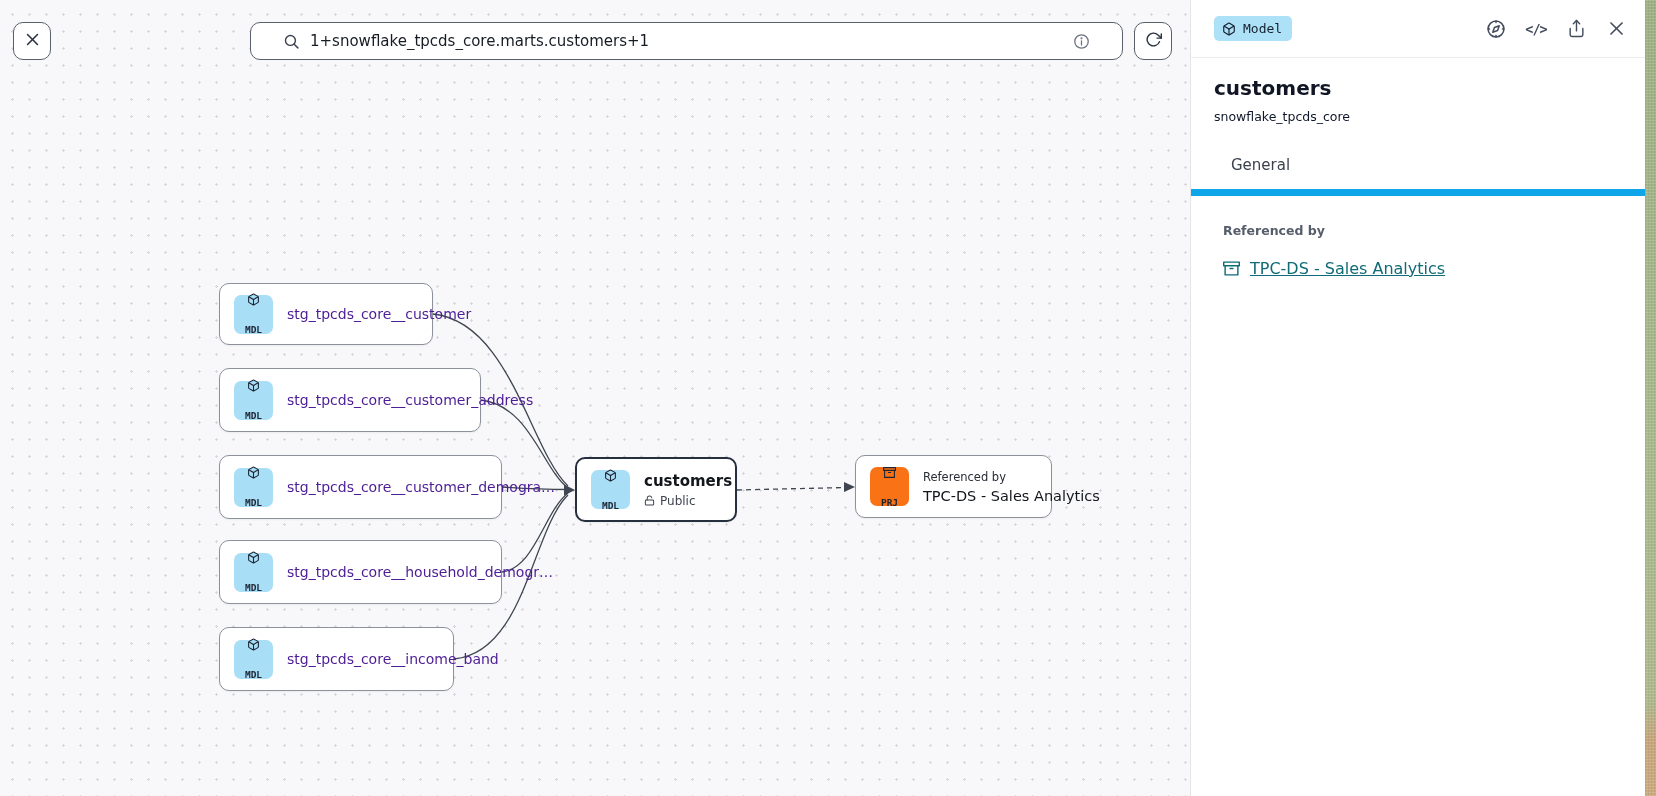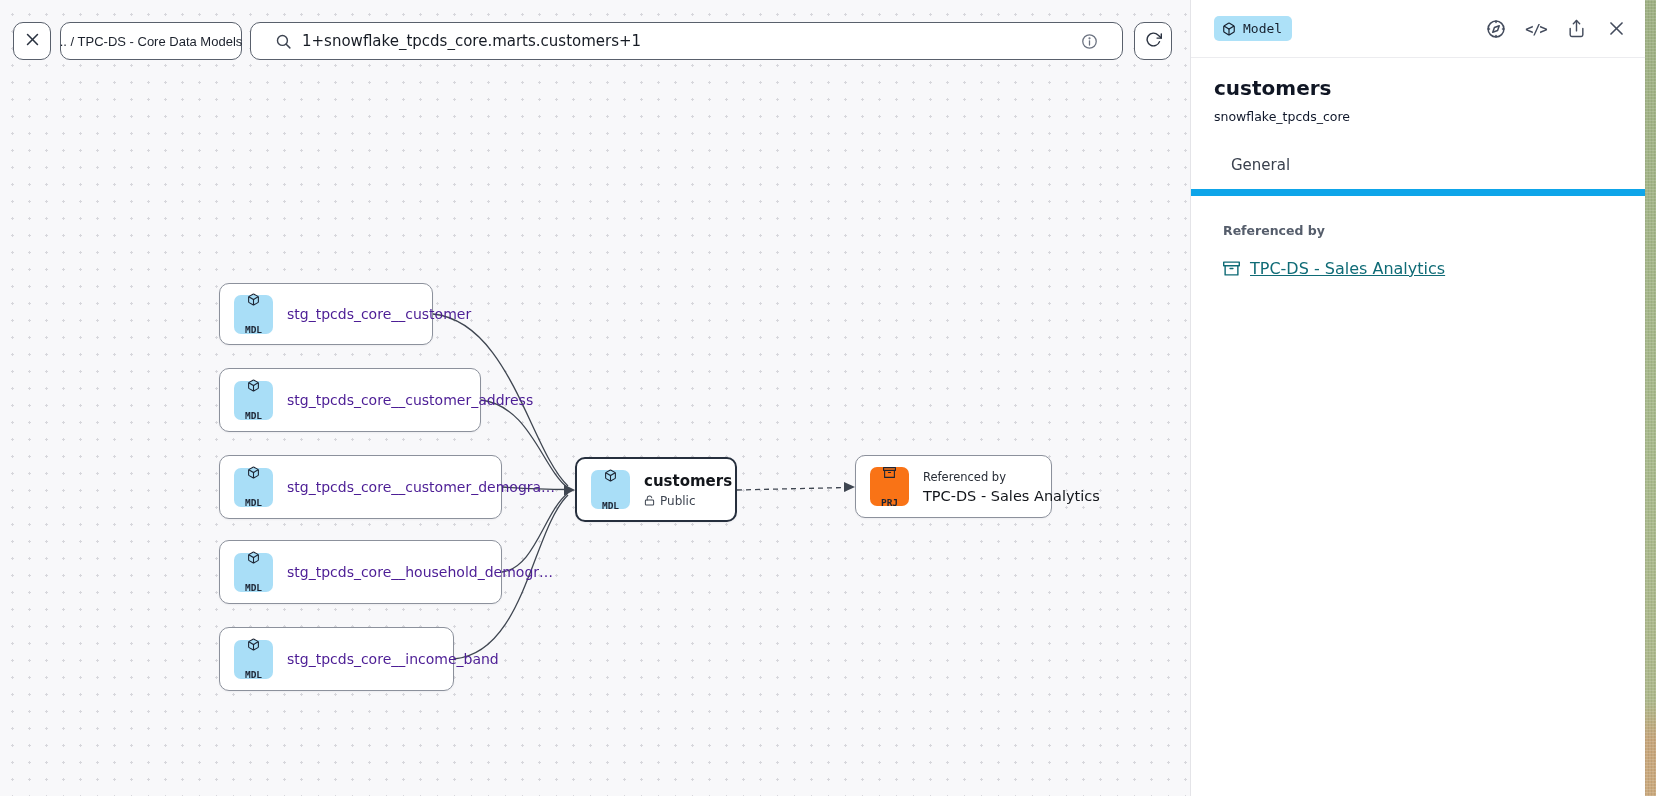--- a/index.html
+++ b/index.html
@@ -19,21 +19,21 @@
   
   .chip {
     position:absolute; top:22px; height:38px; background:#fff;
     border:1.5px solid #59606c; border-radius:10px;
     display:flex; align-items:center; justify-content:center;
     color:#2a3240; cursor:pointer;
   }
   .chip svg { flex:0 0 auto; }
   .btn-close-canvas { left:13px; width:38px; }
   .breadcrumb { left:60px; width:182px; font-size:13px; color:#1b212c; padding:0 10px; white-space:nowrap; }
-  .searchbar { left:250px; width:873px; justify-content:flex-start; padding:0 24px; gap:10px; cursor:text; }
+  .searchbar { left:250px; width:873px; justify-content:flex-start; padding:0 32px; gap:10px; cursor:text; }
   .searchbar input {
     flex:1; border:none; outline:none; background:transparent;
     font:15px "DejaVu Sans","Liberation Sans",sans-serif; color:#161b24;
   }
   .btn-refresh { left:1134px; width:38px; }
 
   
   .node {
     position:absolute; background:#fff; border:1px solid #8c919c; border-radius:10px;
     display:flex; align-items:center; gap:14px; padding:0 14px;
@@ -125,23 +125,20 @@
 
     <button class="chip btn-close-canvas">
       <span>
         <svg width="17" height="17" viewBox="0 0 24 24" fill="none" stroke="#2a3240" stroke-width="2.2" stroke-linecap="round">
             <line x1="5" y1="5" x2="19" y2="19"></line>
             <line x1="19" y1="5" x2="5" y2="19"></line>
           </svg>
       </span>
     </button>
 
-    <button class="chip breadcrumb">
-      <span>.. / TPC-DS - Core Data Models</span>
-    </button>
 
     <div class="chip searchbar">
       <span style="display:flex">
         <svg width="17" height="17" viewBox="0 0 24 24" fill="none" stroke="#3c4350" stroke-width="2" stroke-linecap="round">
             <circle cx="10.5" cy="10.5" r="7"></circle>
             <line x1="15.8" y1="15.8" x2="21" y2="21"></line>
           </svg>
       </span>
       <input readonly="" value="1+snowflake_tpcds_core.marts.customers+1" style="">
       <span style="display:flex;cursor:pointer">

